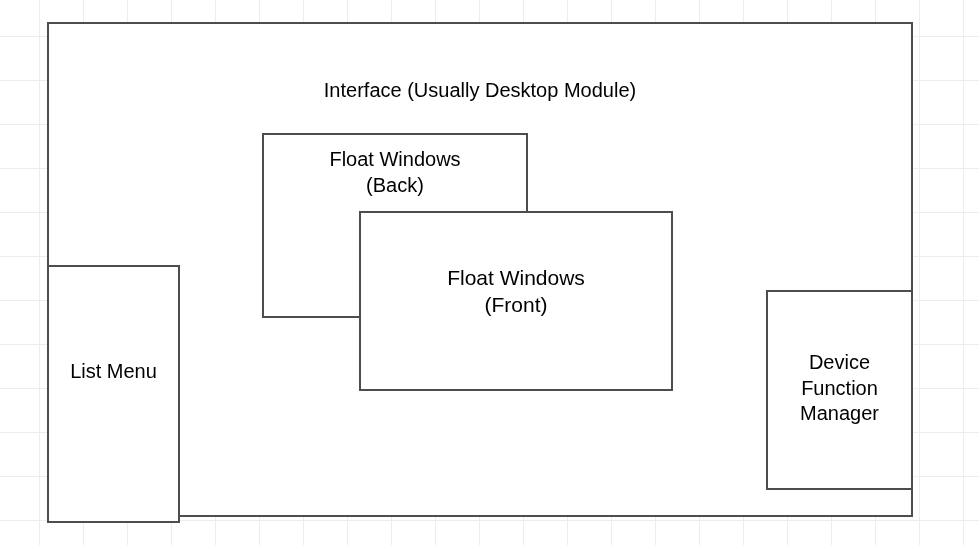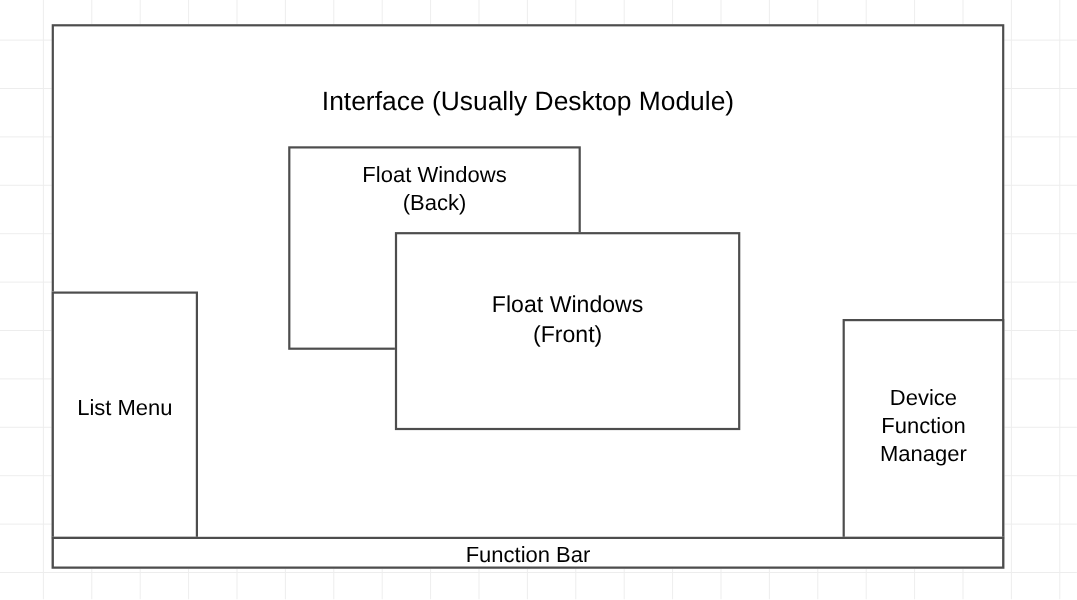--- a/index.html
+++ b/index.html
@@ -43,30 +43,30 @@
   
   #interface-box {
     left: 47px;
     top: 22px;
     width: 866px;
     height: 495px;
     z-index: 1;
   }
   #interface-label {
     top: 54px;
-    font-size: 24px;
+    font-size: 20px;
     text-align: center;
   }
 
   
   #list-menu-box {
     left: 47px;
     top: 265px;
     width: 133px;
-    height: 225px;
+    height: 258px;
     z-index: 2;
   }
   #list-menu-label {
     top: 92px;
     font-size: 20px;
   }
 
   
   #float-back-box {
     left: 262px;
@@ -141,17 +141,14 @@
     <div class="box-label" id="float-front-label">Float Windows
 (Front)</div>
   </div>
 
   <div class="box" id="device-manager-box">
     <div class="box-label" id="device-manager-label">Device
 Function
 Manager</div>
   </div>
 
-  <div class="box" id="function-bar-box">
-    <div class="box-label" id="function-bar-label">Function Bar</div>
-  </div>
 
 </div>
 
 </body></html>

